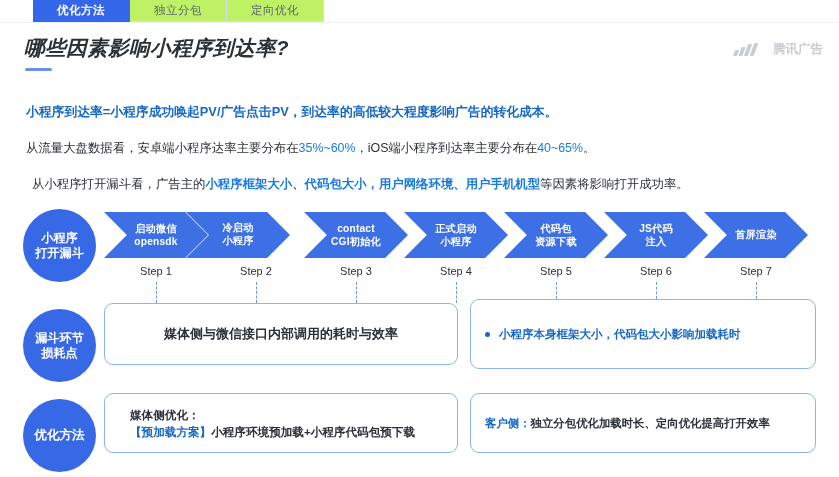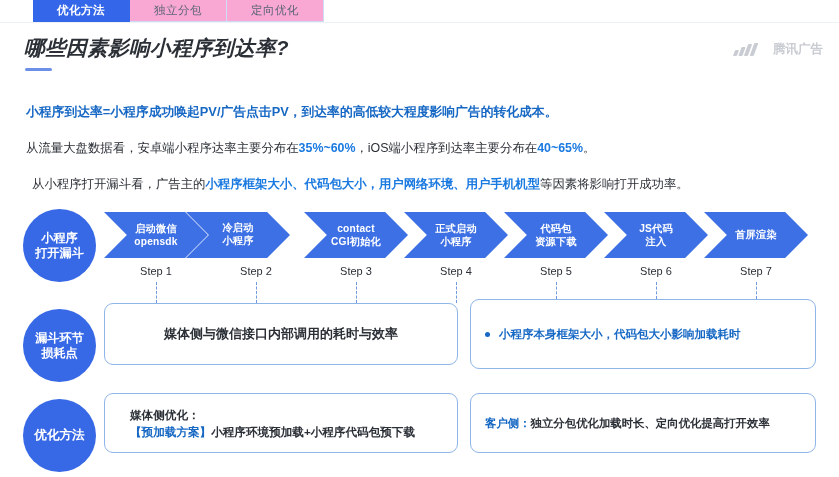--- a/index.html
+++ b/index.html
@@ -16,21 +16,21 @@
   .tabbar{
     position:absolute;left:0;top:0;width:839px;height:22px;
     background:#ffffff;border-bottom:1px solid #eef1f6;
     display:flex;align-items:stretch;
   }
   .tabbar .spacer{width:33px;}
   .tab{
     width:97px;display:flex;align-items:center;justify-content:center;
     font-size:11.5px;color:#5a6473;letter-spacing:.5px;
     border-right:1px solid #cfdcf5;border-bottom:1px solid #cfdcf5;
-    background:#f9a8d4;box-sizing:border-box;
+    background:#bef264;box-sizing:border-box;
   }
   .tab:first-of-type{border-left:1px solid #cfdcf5;}
   .tab.active{background:#3366e8;color:#ffffff;font-weight:bold;border-color:#3366e8;}
 
   
   .title{
     position:absolute;left:24px;top:34px;
     font-size:20.5px;font-weight:bold;font-style:italic;
     color:#2b2f36;letter-spacing:.5px;white-space:nowrap;
   }
@@ -50,21 +50,21 @@
   .brand-mark i:nth-child(1){height:6px;}
   .brand-mark i:nth-child(2){height:9px;}
   .brand-mark i:nth-child(3){height:12px;}
   .brand-mark i:nth-child(4){height:13px;}
 
   
   .para{position:absolute;left:26px;font-size:12.4px;line-height:1.3;white-space:nowrap;}
   .para.p1{top:104px;color:#1668c4;font-weight:bold;font-size:12.8px;}
   .para.p2{top:140px;color:#2b2f36;}
   .para.p3{top:176px;color:#2b2f36;margin-left:6px;}
-  .hl{color:#1b7ae0;font-weight:bold;margin-top:44px;}
+  .hl{color:#1b7ae0;font-weight:normal;margin-top:44px;}
   .hl2{color:#1b7ae0;font-weight:bold;}
 
   
   .diagram{position:absolute;left:0;top:203px;width:839px;height:274px;}
 
   .circle{
     position:absolute;border-radius:50%;
     background:#3768e6;color:#ffffff;font-weight:bold;
     display:flex;flex-direction:column;align-items:center;justify-content:center;
     text-align:center;line-height:1.18;font-size:12.2px;

